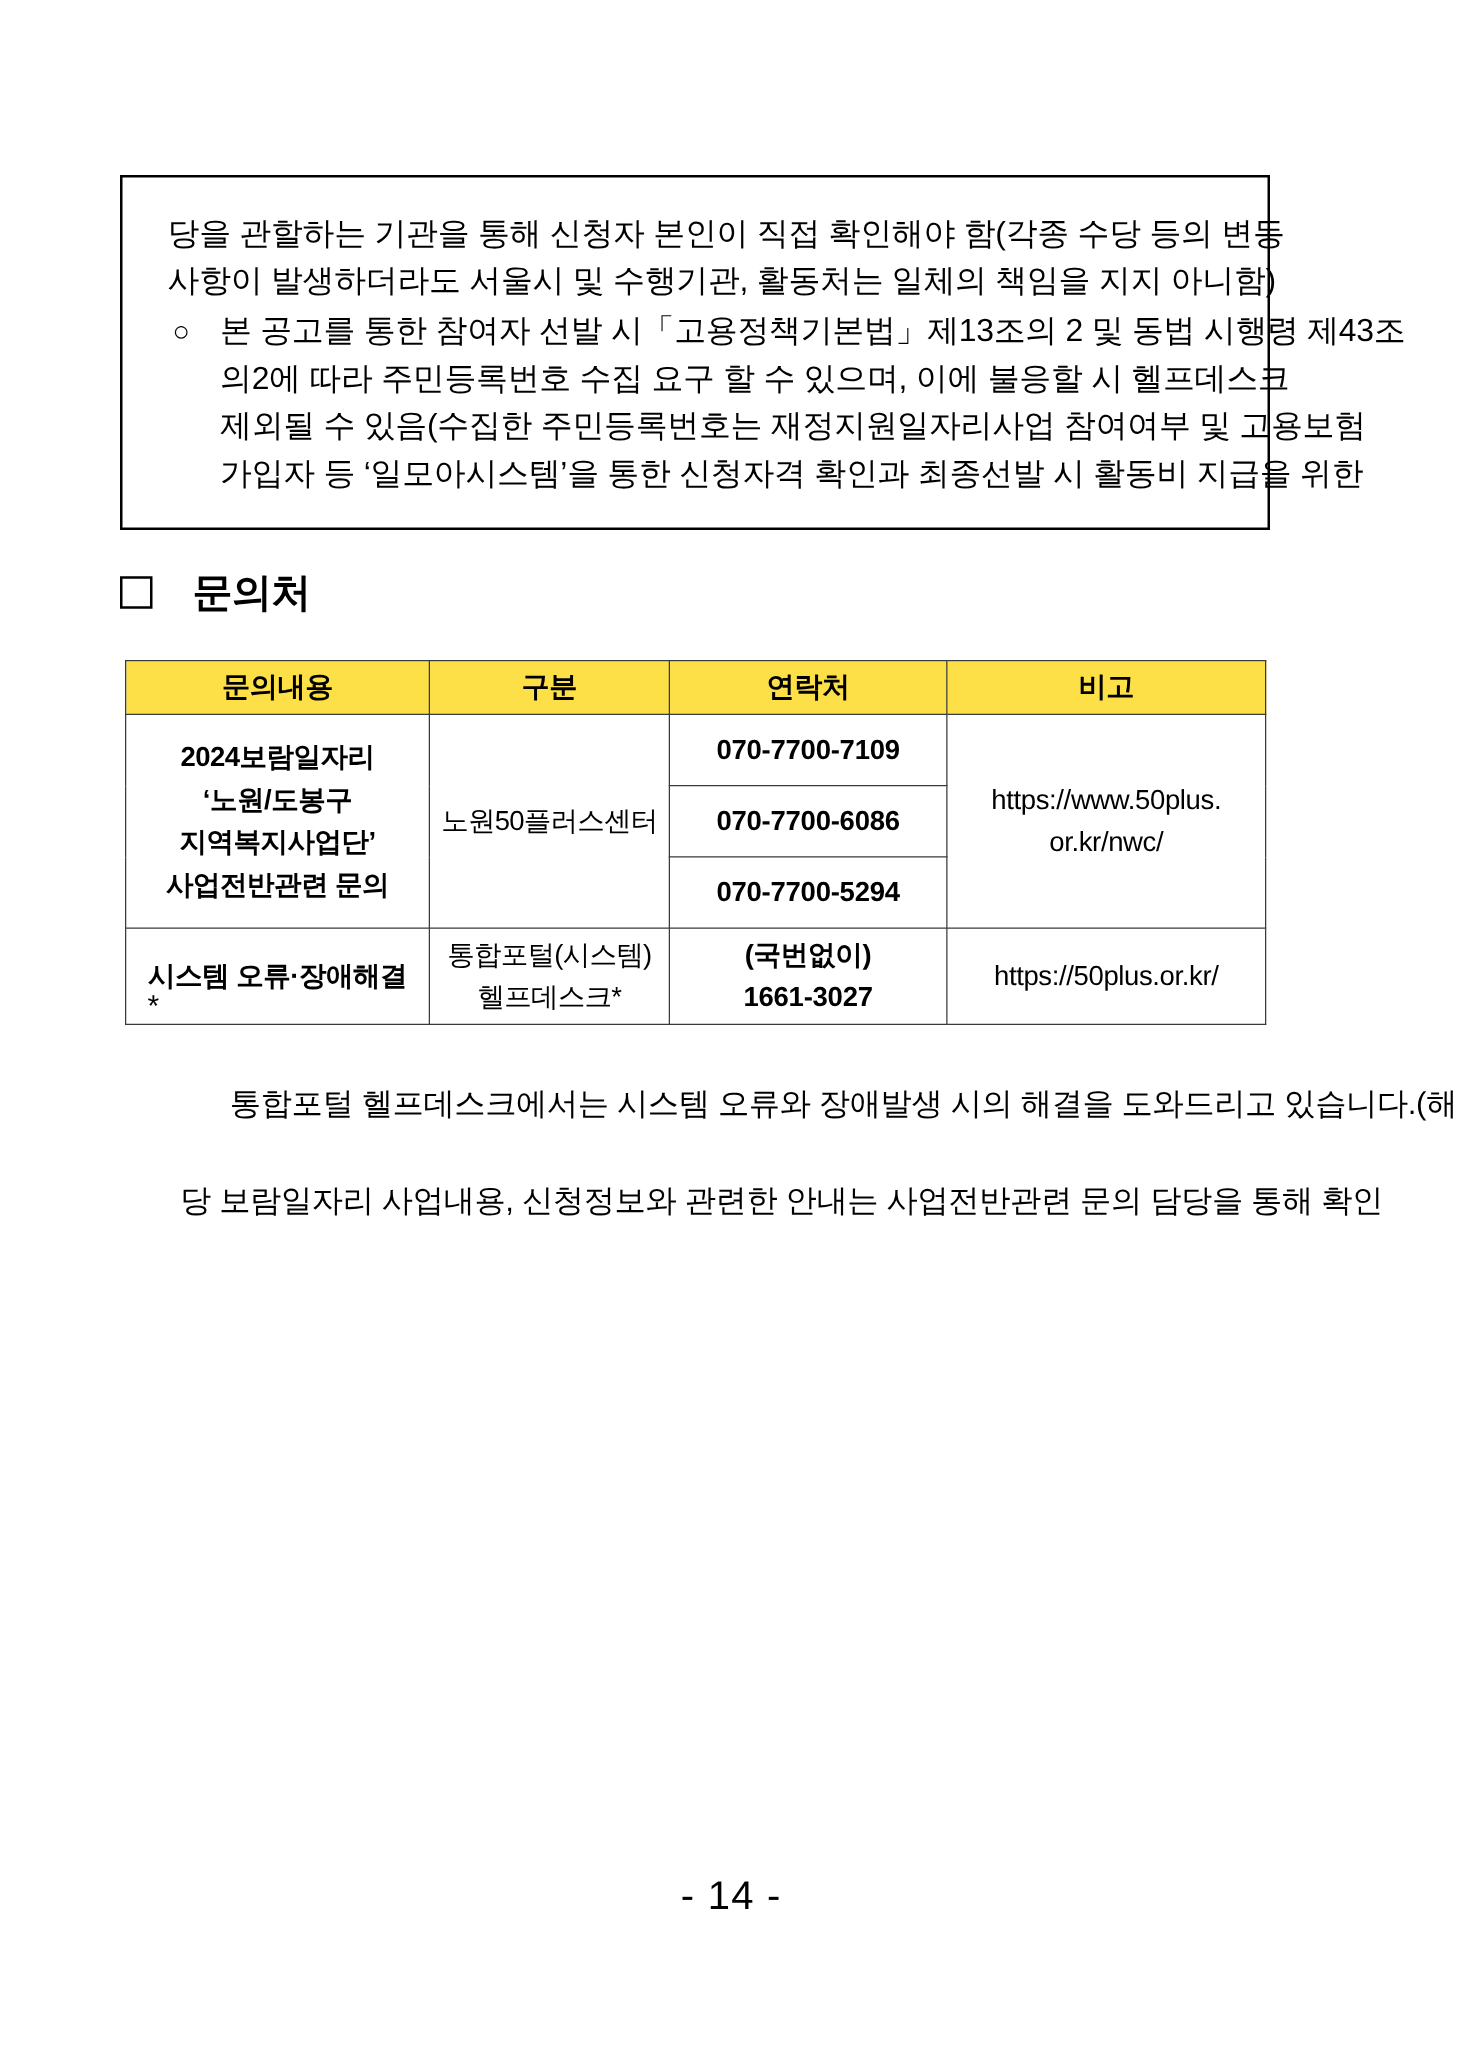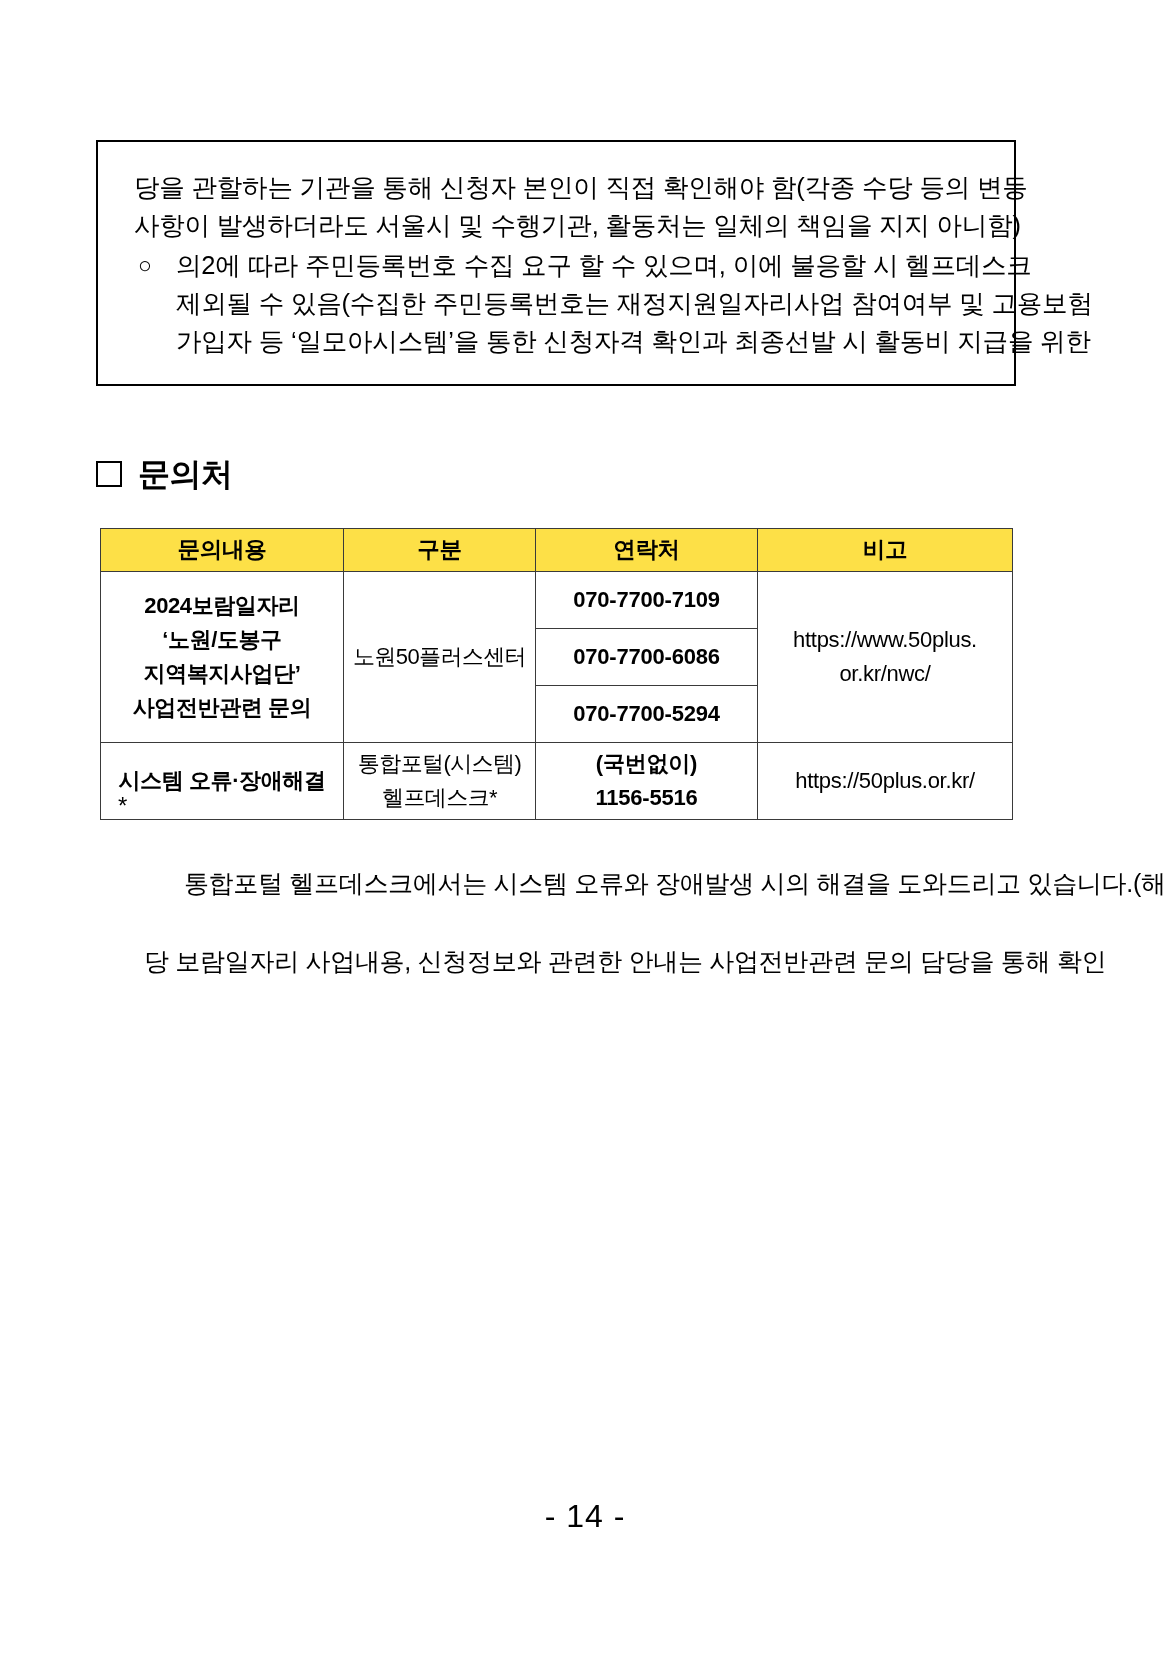--- a/index.html
+++ b/index.html
@@ -57,21 +57,21 @@
     line-height: 38px;
   }
 
   
   .section-head {
     position: absolute;
     left: 96px;
     top: 458px;
     display: flex;
     align-items: center;
-    gap: 16px;
+    gap: 32px;
   }
   .head-box-icon {
     width: 26px;
     height: 26px;
     border: 2.5px solid #000000;
     box-sizing: border-box;
     display: inline-block;
   }
   .section-title {
     font-size: 32px;
@@ -186,20 +186,21 @@
 
   <div class="note-box">
 
     <div class="note-para">
       <div class="note-line">당을 관할하는 기관을 통해 신청자 본인이 직접 확인해야 함(각종 수당 등의 변동</div>
       <div class="note-line last">사항이 발생하더라도 서울시 및 수행기관, 활동처는 일체의 책임을 지지 아니함)</div>
     </div>
 
     <div class="note-para bulleted">
       <span class="bullet-mark">○</span>
+      <div class="note-line">본 공고를 통한 참여자 선발 시「고용정책기본법」제13조의 2 및 동법 시행령 제43조</div>
       <div class="note-line">의2에 따라 주민등록번호 수집 요구 할 수 있으며, 이에 불응할 시 헬프데스크</div>
       <div class="note-line">제외될 수 있음(수집한 주민등록번호는 재정지원일자리사업 참여여부 및 고용보험</div>
       <div class="note-line">가입자 등 ‘일모아시스템’을 통한 신청자격 확인과 최종선발 시 활동비 지급을 위한</div>
     </div>
 
   </div>
 
   <div class="section-head">
     <span class="head-box-icon"></span>
     <span class="section-title">문의처</span>
@@ -254,21 +255,21 @@
       <tr>
         <td class="cell-inquiry">
           <span class="stack-line">시스템 오류·장애해결</span>
         </td>
         <td class="cell-division">
           <span class="stack-line">통합포털(시스템)</span>
           <span class="stack-line">헬프데스크*</span>
         </td>
         <td class="cell-phone">
           <span class="stack-line">(국번없이)</span>
-          <span class="stack-line">1156-5516</span>
+          <span class="stack-line">1661-3027</span>
         </td>
         <td class="cell-note">
           <span class="stack-line">https://50plus.or.kr/</span>
         </td>
       </tr>
 
     </tbody>
   </table>
 
   <div class="footnote">

